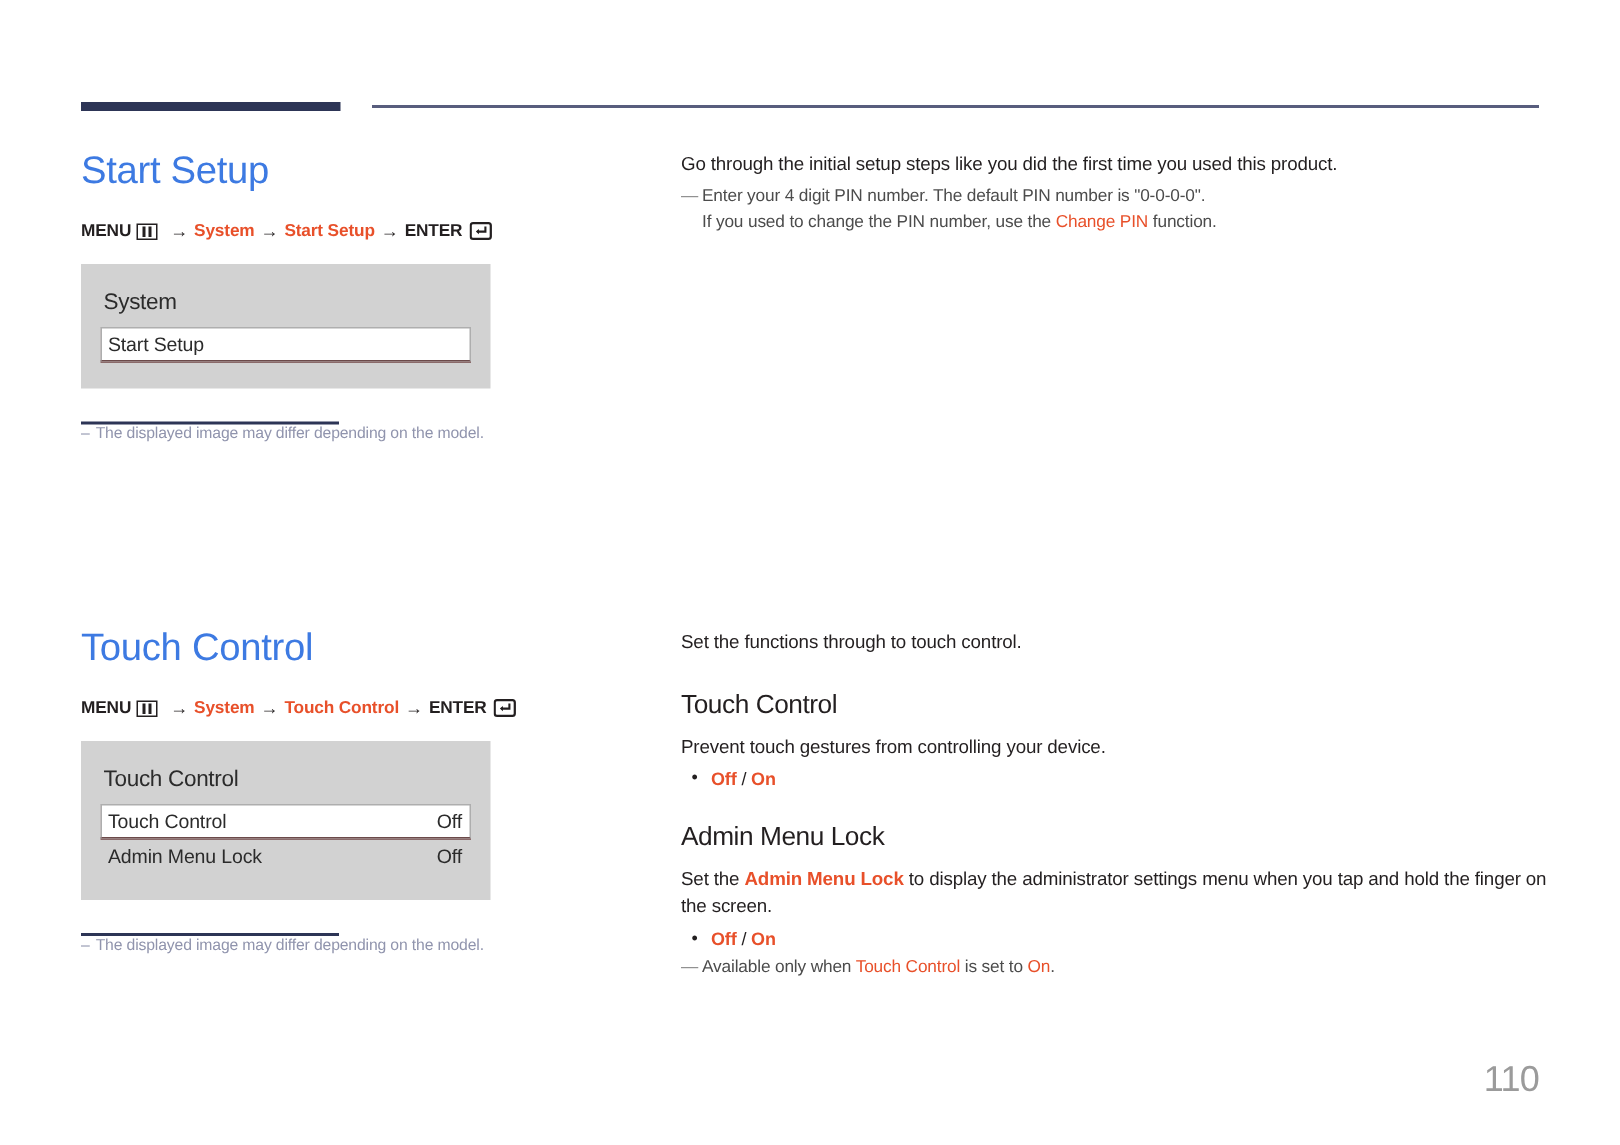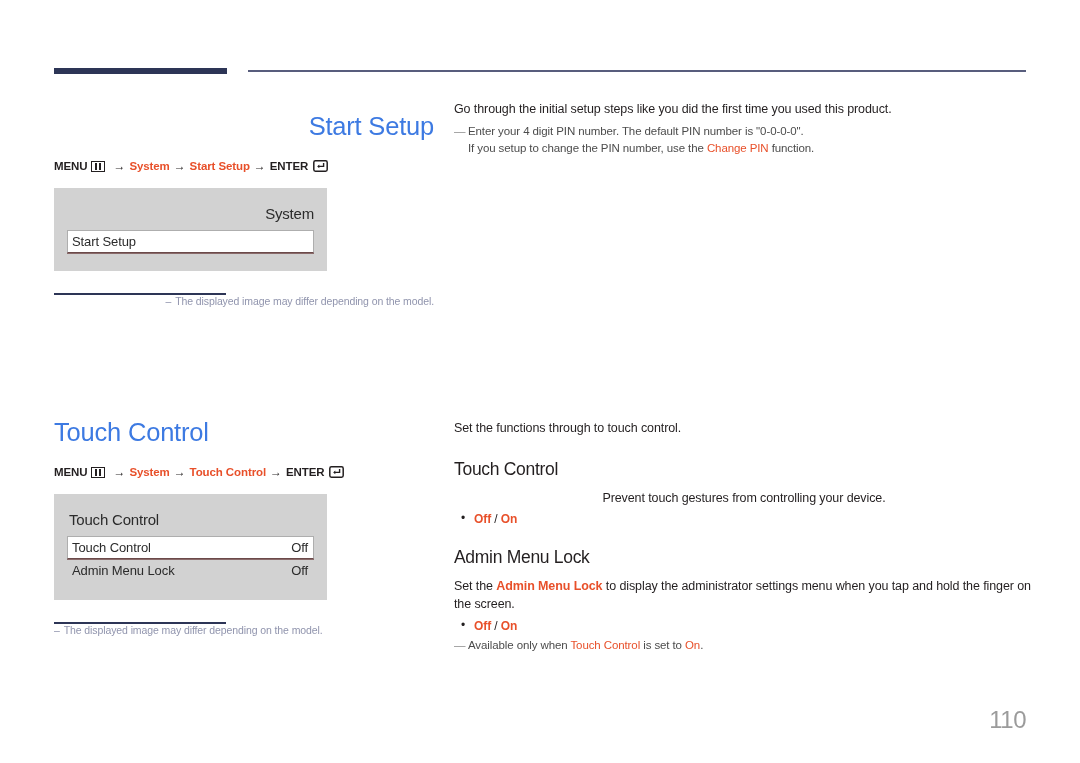--- a/index.html
+++ b/index.html
@@ -215,21 +215,21 @@
     letter-spacing: -0.5px;
     margin-left: 20px;
   }
 </style>
 </head>
 <body>
 
 <div class="rule-thick"></div>
 <div class="rule-thin"></div>
 
-<div class="col-left" style="top:112px;text-align:right;">
+<div class="col-left" style="top:100px;">
 
   <h1 class="topic">Start Setup</h1>
 
   <div class="menupath">
     <span class="seg">MENU</span>
     <span class="icon-menu"></span>
     <span class="arrow">→</span>
     <span class="seg accent">System</span>
     <span class="arrow">→</span>
     <span class="seg accent">Start Setup</span>
@@ -256,21 +256,21 @@
   <div class="fn-line">
     <span class="dash">–</span><span>The displayed image may differ depending on the model.</span>
   </div>
 </div>
 
 <div class="col-right" style="top:100px;">
   <div class="body-text">Go through the initial setup steps like you did the first time you used this product.</div>
   <div class="note">
     <span class="tick">—</span>
     <span>Enter your 4 digit PIN number. The default PIN number is "0-0-0-0".</span><br>
-    <span>If you setup to change the PIN number, use the </span><span class="accent">Change PIN</span><span> function.</span>
+    <span>If you used to change the PIN number, use the </span><span class="accent">Change PIN</span><span> function.</span>
   </div>
 </div>
 
 <div class="col-left" style="top:418px;">
 
   <h1 class="topic">Touch Control</h1>
 
   <div class="menupath">
     <span class="seg">MENU</span>
     <span class="icon-menu"></span>
@@ -304,21 +304,21 @@
   <div class="fn-rule"></div>
   <div class="fn-line">
     <span class="dash">–</span><span>The displayed image may differ depending on the model.</span>
   </div>
 </div>
 
 <div class="col-right" style="top:419px;">
   <div class="body-text">Set the functions through to touch control.</div>
 
   <h2 class="sub" style="margin-top:22px;">Touch Control</h2>
-  <div class="body-text" style="margin-top:9px;text-align:center;">Prevent touch gestures from controlling your device.</div>
+  <div class="body-text" style="margin-top:9px;">Prevent touch gestures from controlling your device.</div>
   <div class="bullet">
     <span class="accent-inline">Off</span><span class="sep"> / </span><span class="accent-inline">On</span>
   </div>
 
   <h2 class="sub" style="margin-top:21px;">Admin Menu Lock</h2>
   <div class="body-text" style="margin-top:9px;">
     <span>Set the </span><span class="accent-inline">Admin Menu Lock</span><span> to display the administrator settings menu when you tap and hold the finger on the screen.</span>
   </div>
   <div class="bullet">
     <span class="accent-inline">Off</span><span class="sep"> / </span><span class="accent-inline">On</span>

